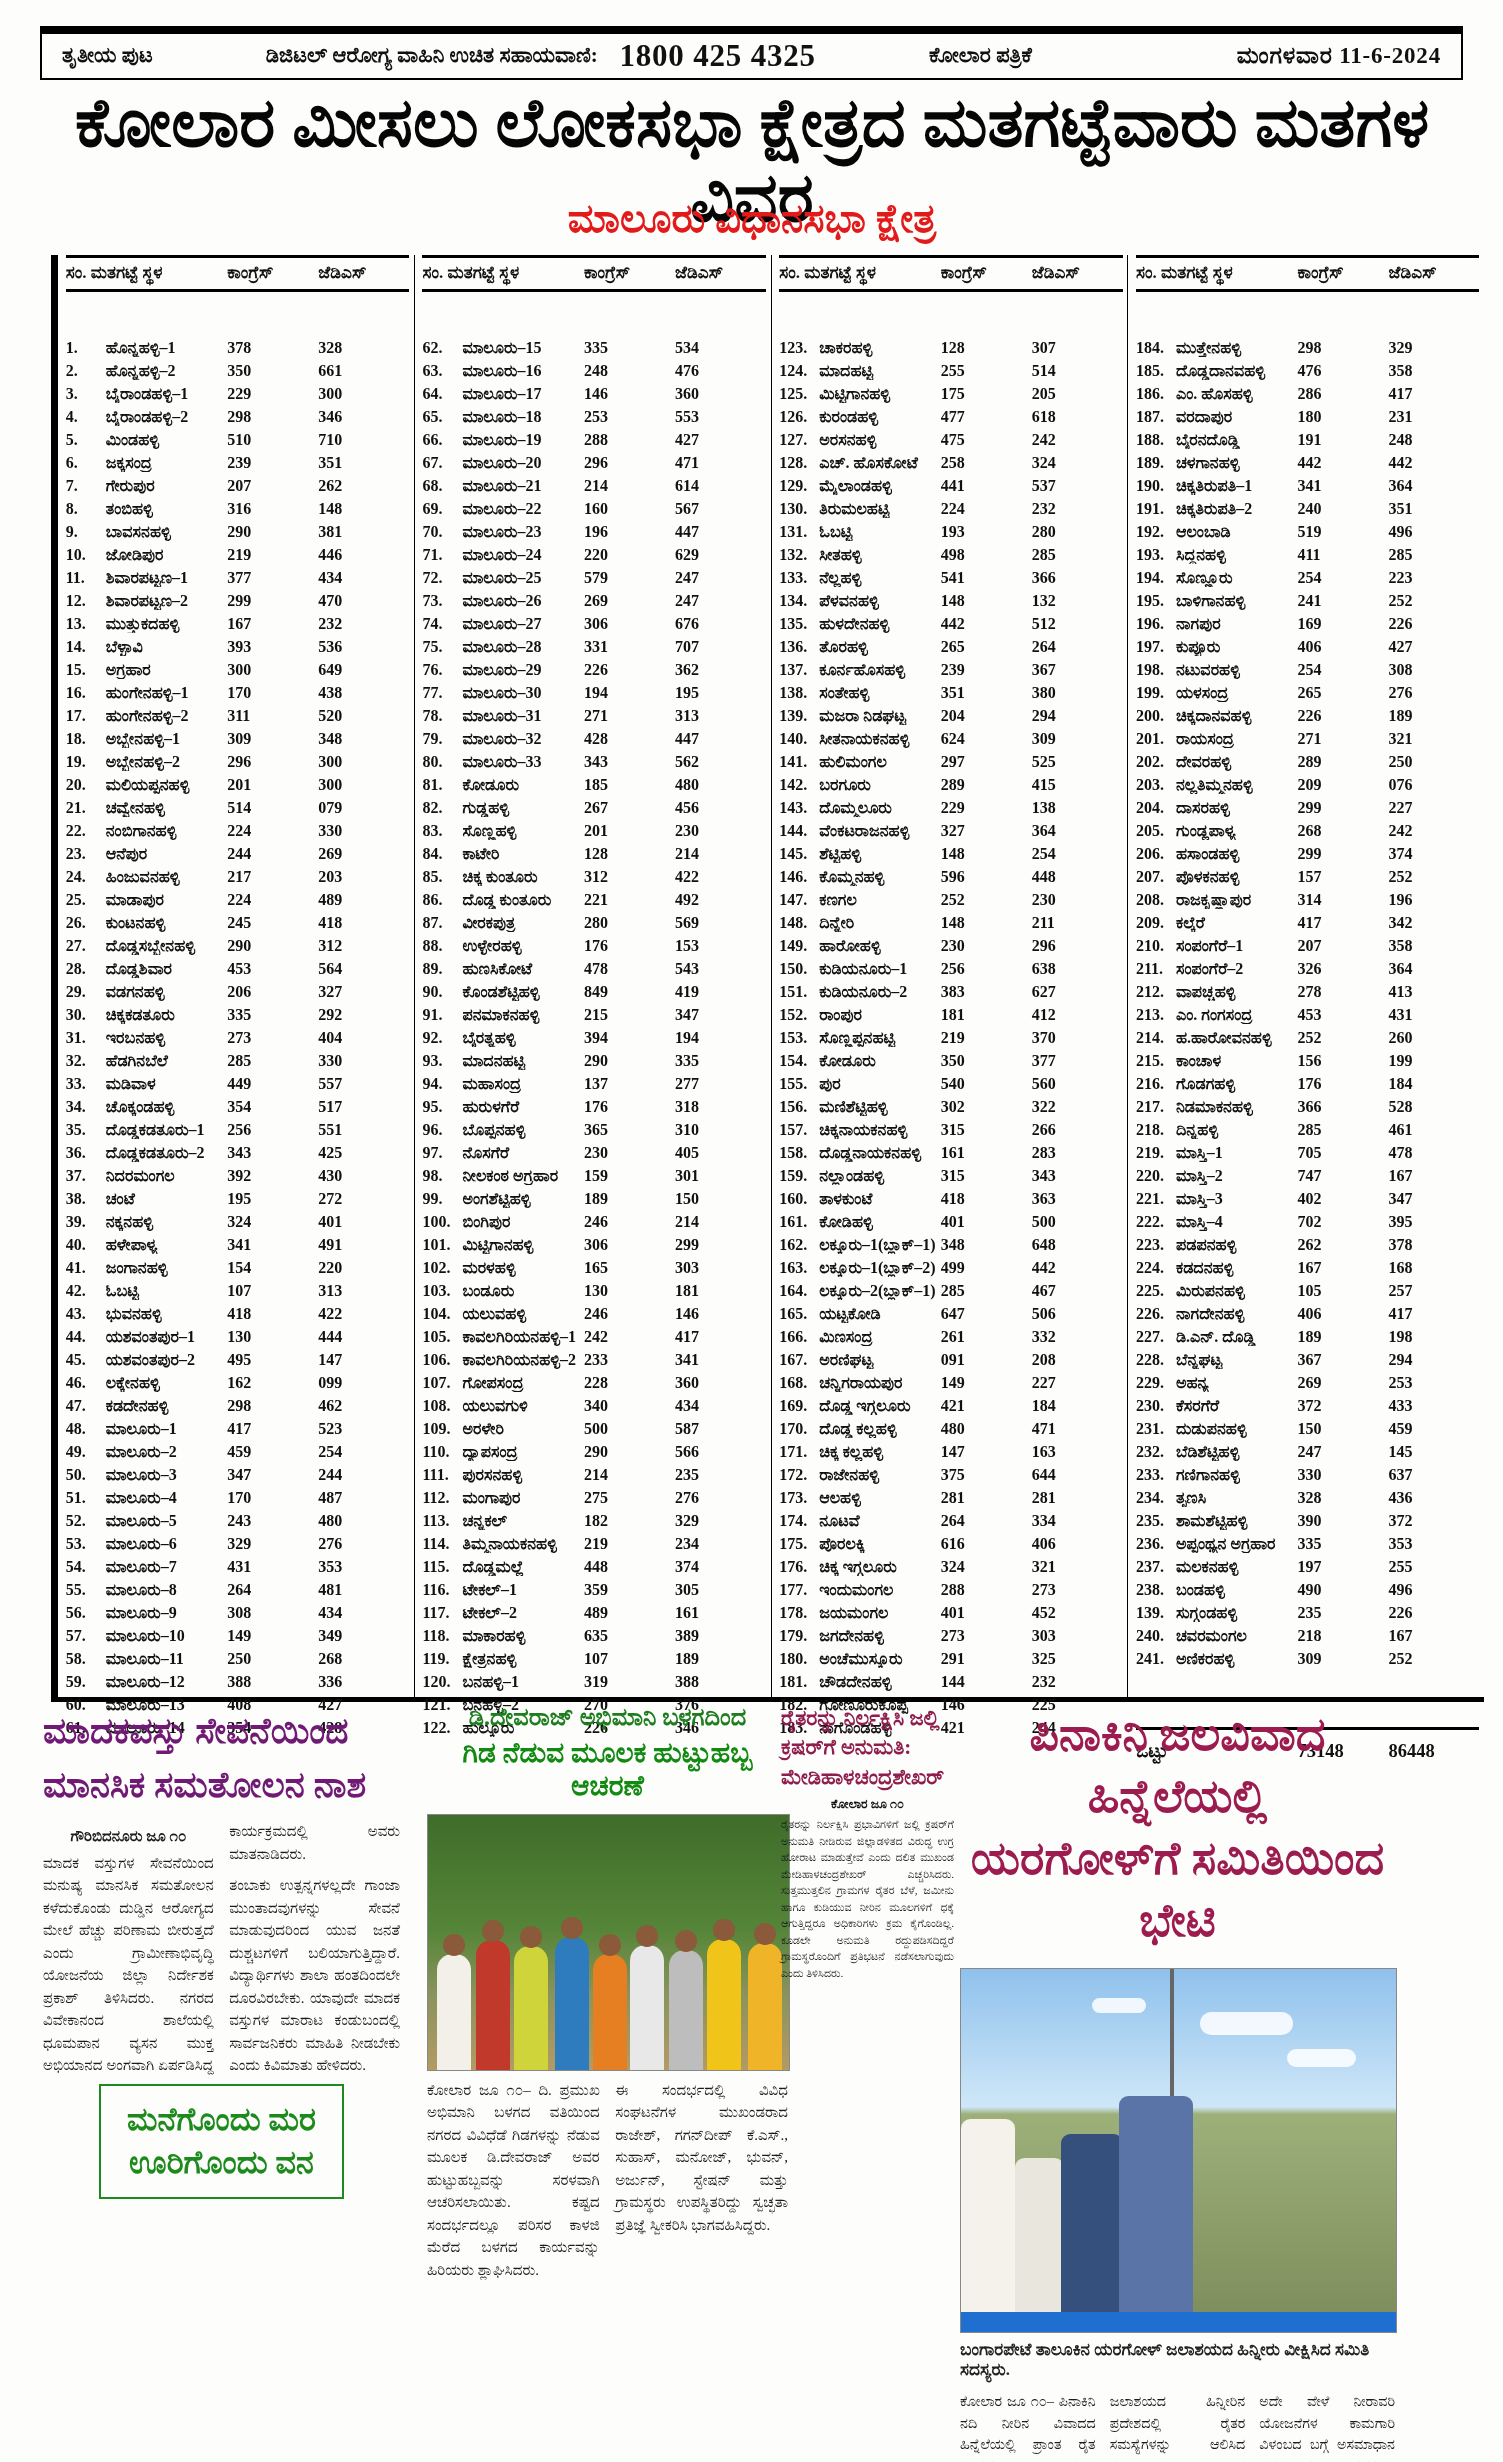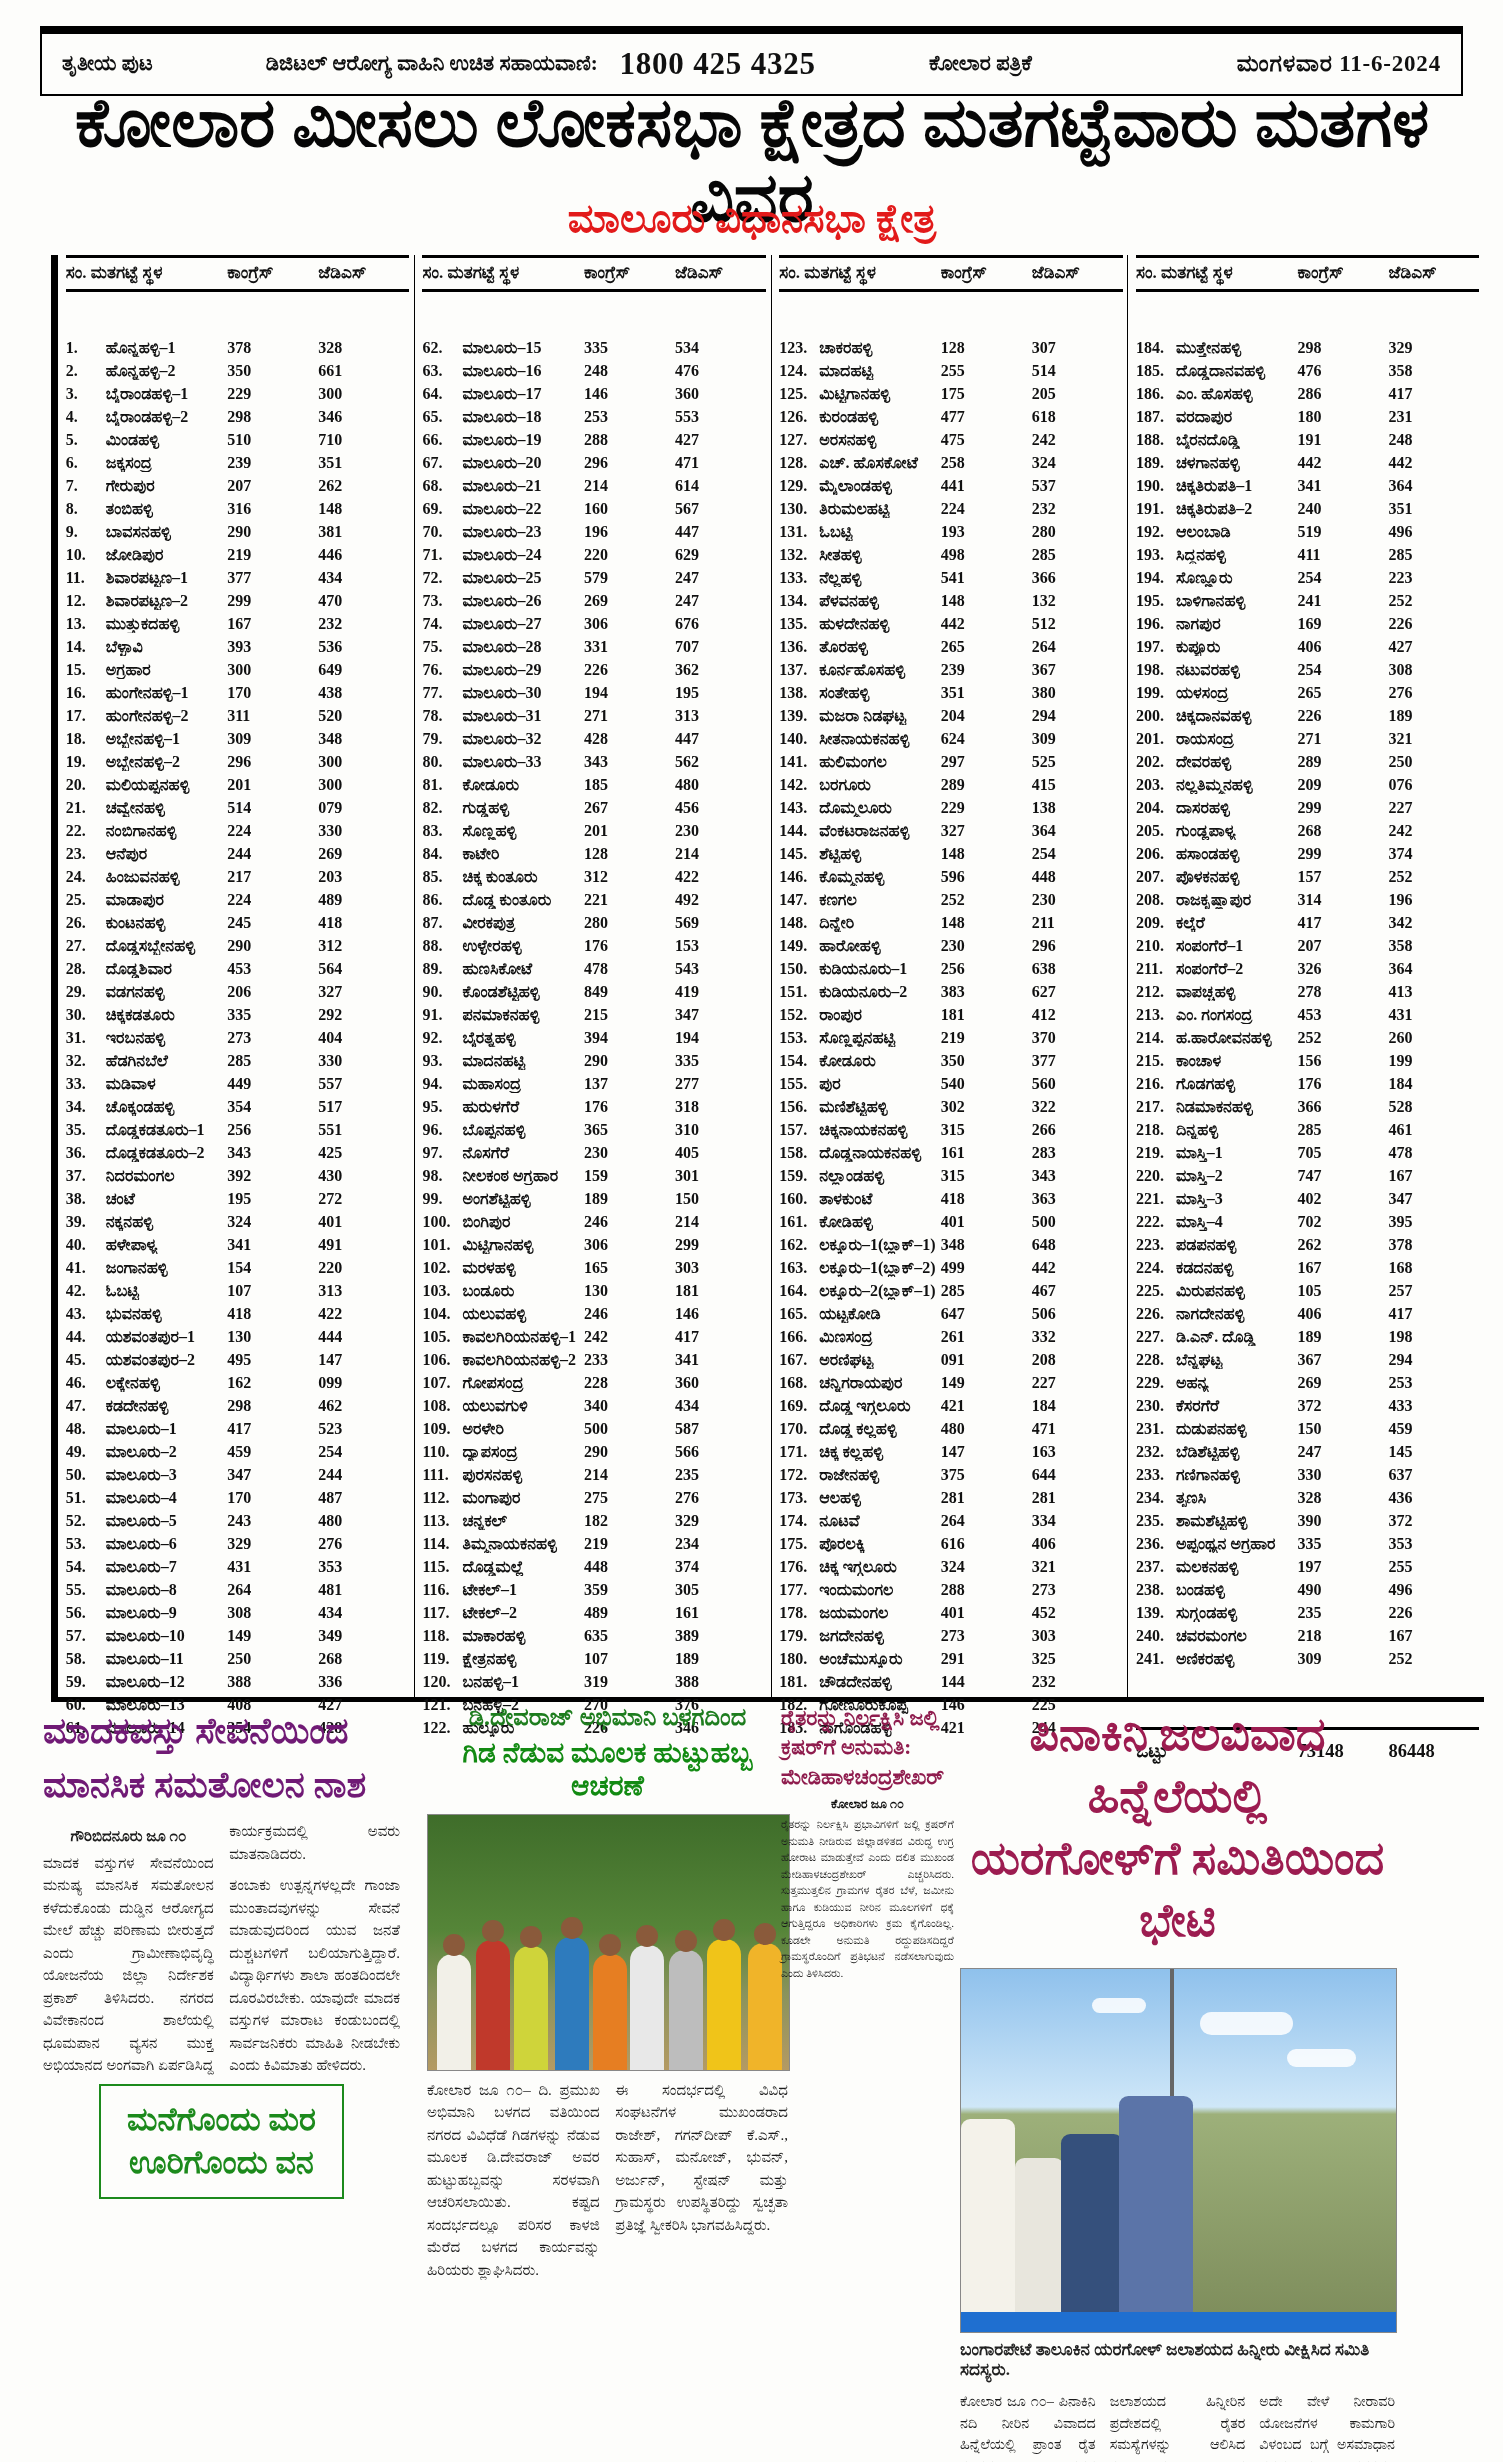--- a/index.html
+++ b/index.html
@@ -2,21 +2,21 @@
 <html lang="kn" style="font-size:12.4px"><head>
 <meta charset="utf-8">
 <style>
   html,body{margin:0;padding:0;background:#e9e9e9;}
   .page{position:relative;width:1504px;height:2462px;background:#fdfdfb;margin:0 auto;
         font-family:"Liberation Serif","DejaVu Serif",serif;color:#111;overflow:hidden;}
   
   .topbar-wrap{position:absolute;left:40px;top:26px;width:1423px;}
   .toprule{height:7.7px;background:#000;}
   .topbar{border:2.3px solid #000;border-top:none;display:flex;align-items:center;
-          padding:12px 20px;font-weight:700;font-size:21px;gap:21.6px;}
+          padding:4px 20px;font-weight:700;font-size:21px;gap:21.6px;}
   .topbar .num{font-size:31px;letter-spacing:0.8px;}
   .topbar .sp{flex:1;}
   
   .headline{position:absolute;left:31px;top:86px;width:1442px;text-align:center;
             font-size:68px;font-weight:700;line-height:1.1;color:#060606;}
   .subheadline{position:absolute;left:31px;top:195px;width:1442px;text-align:center;
             font-size:40px;font-weight:700;color:#e21a1a;}
   
   .tablewrap{position:absolute;left:51px;top:255px;width:1426px;height:1442px;
              border-left:7px solid #000;border-bottom:5.4px solid #000;display:flex;}

